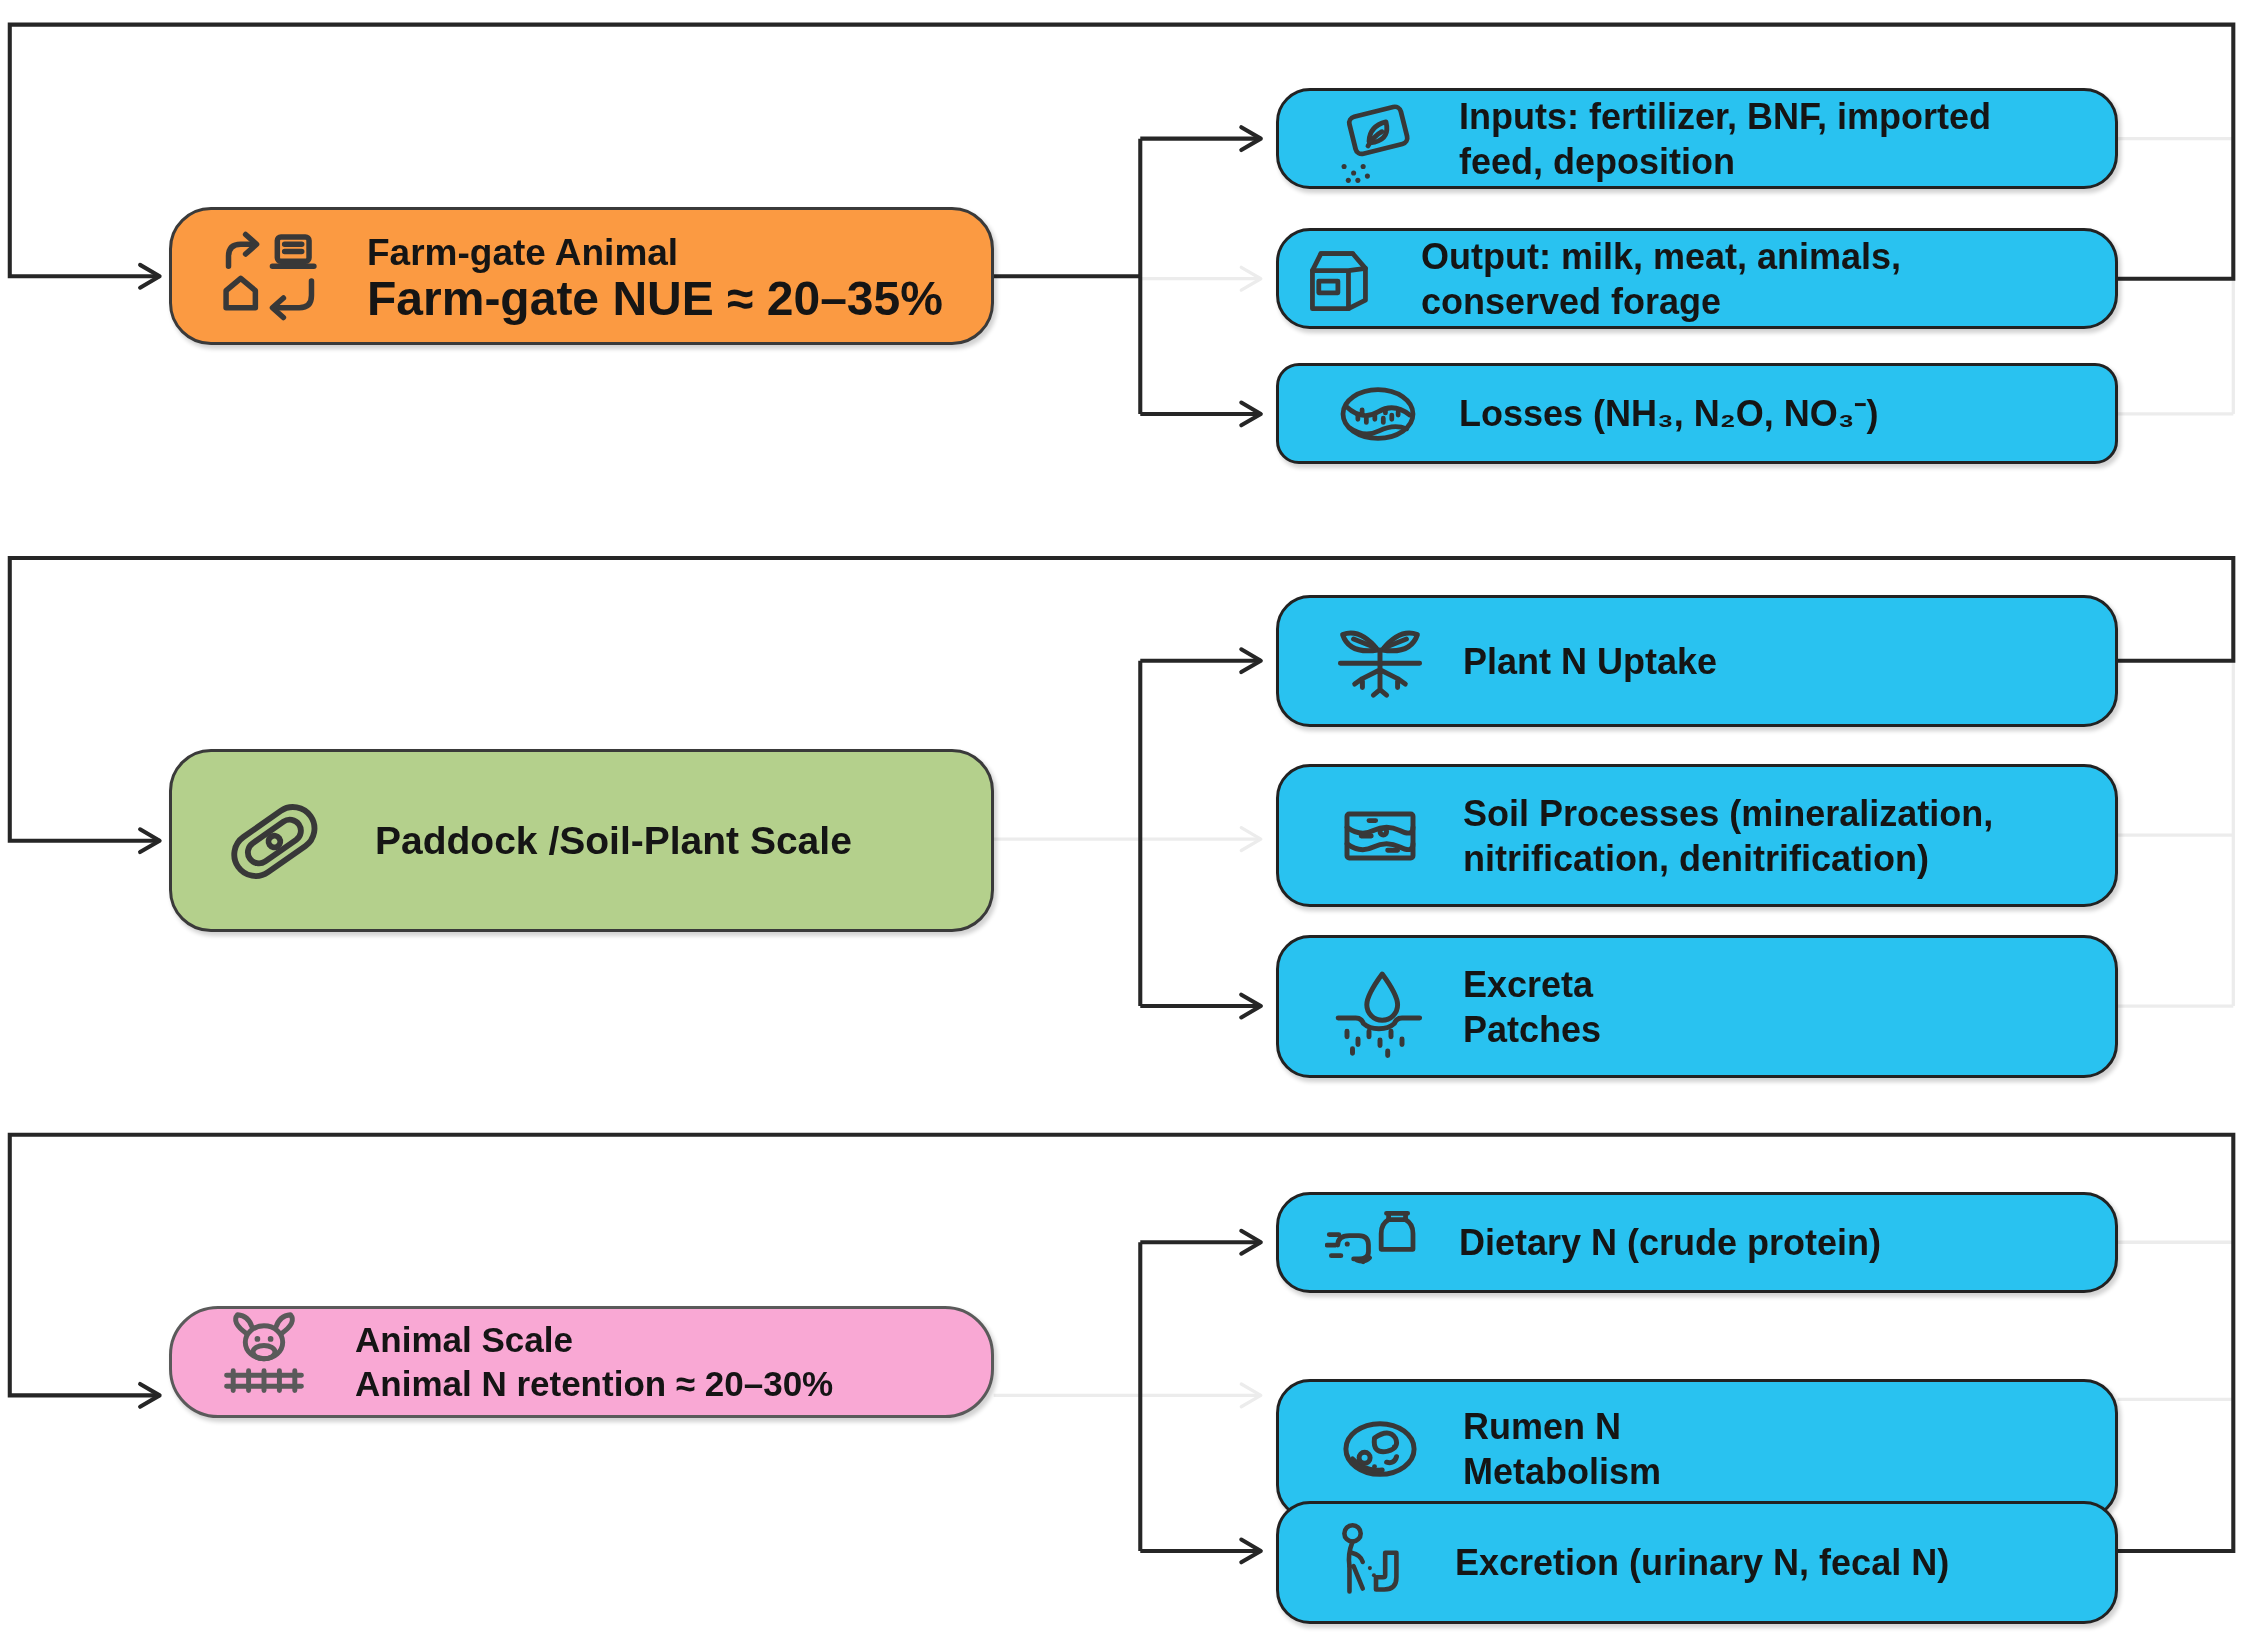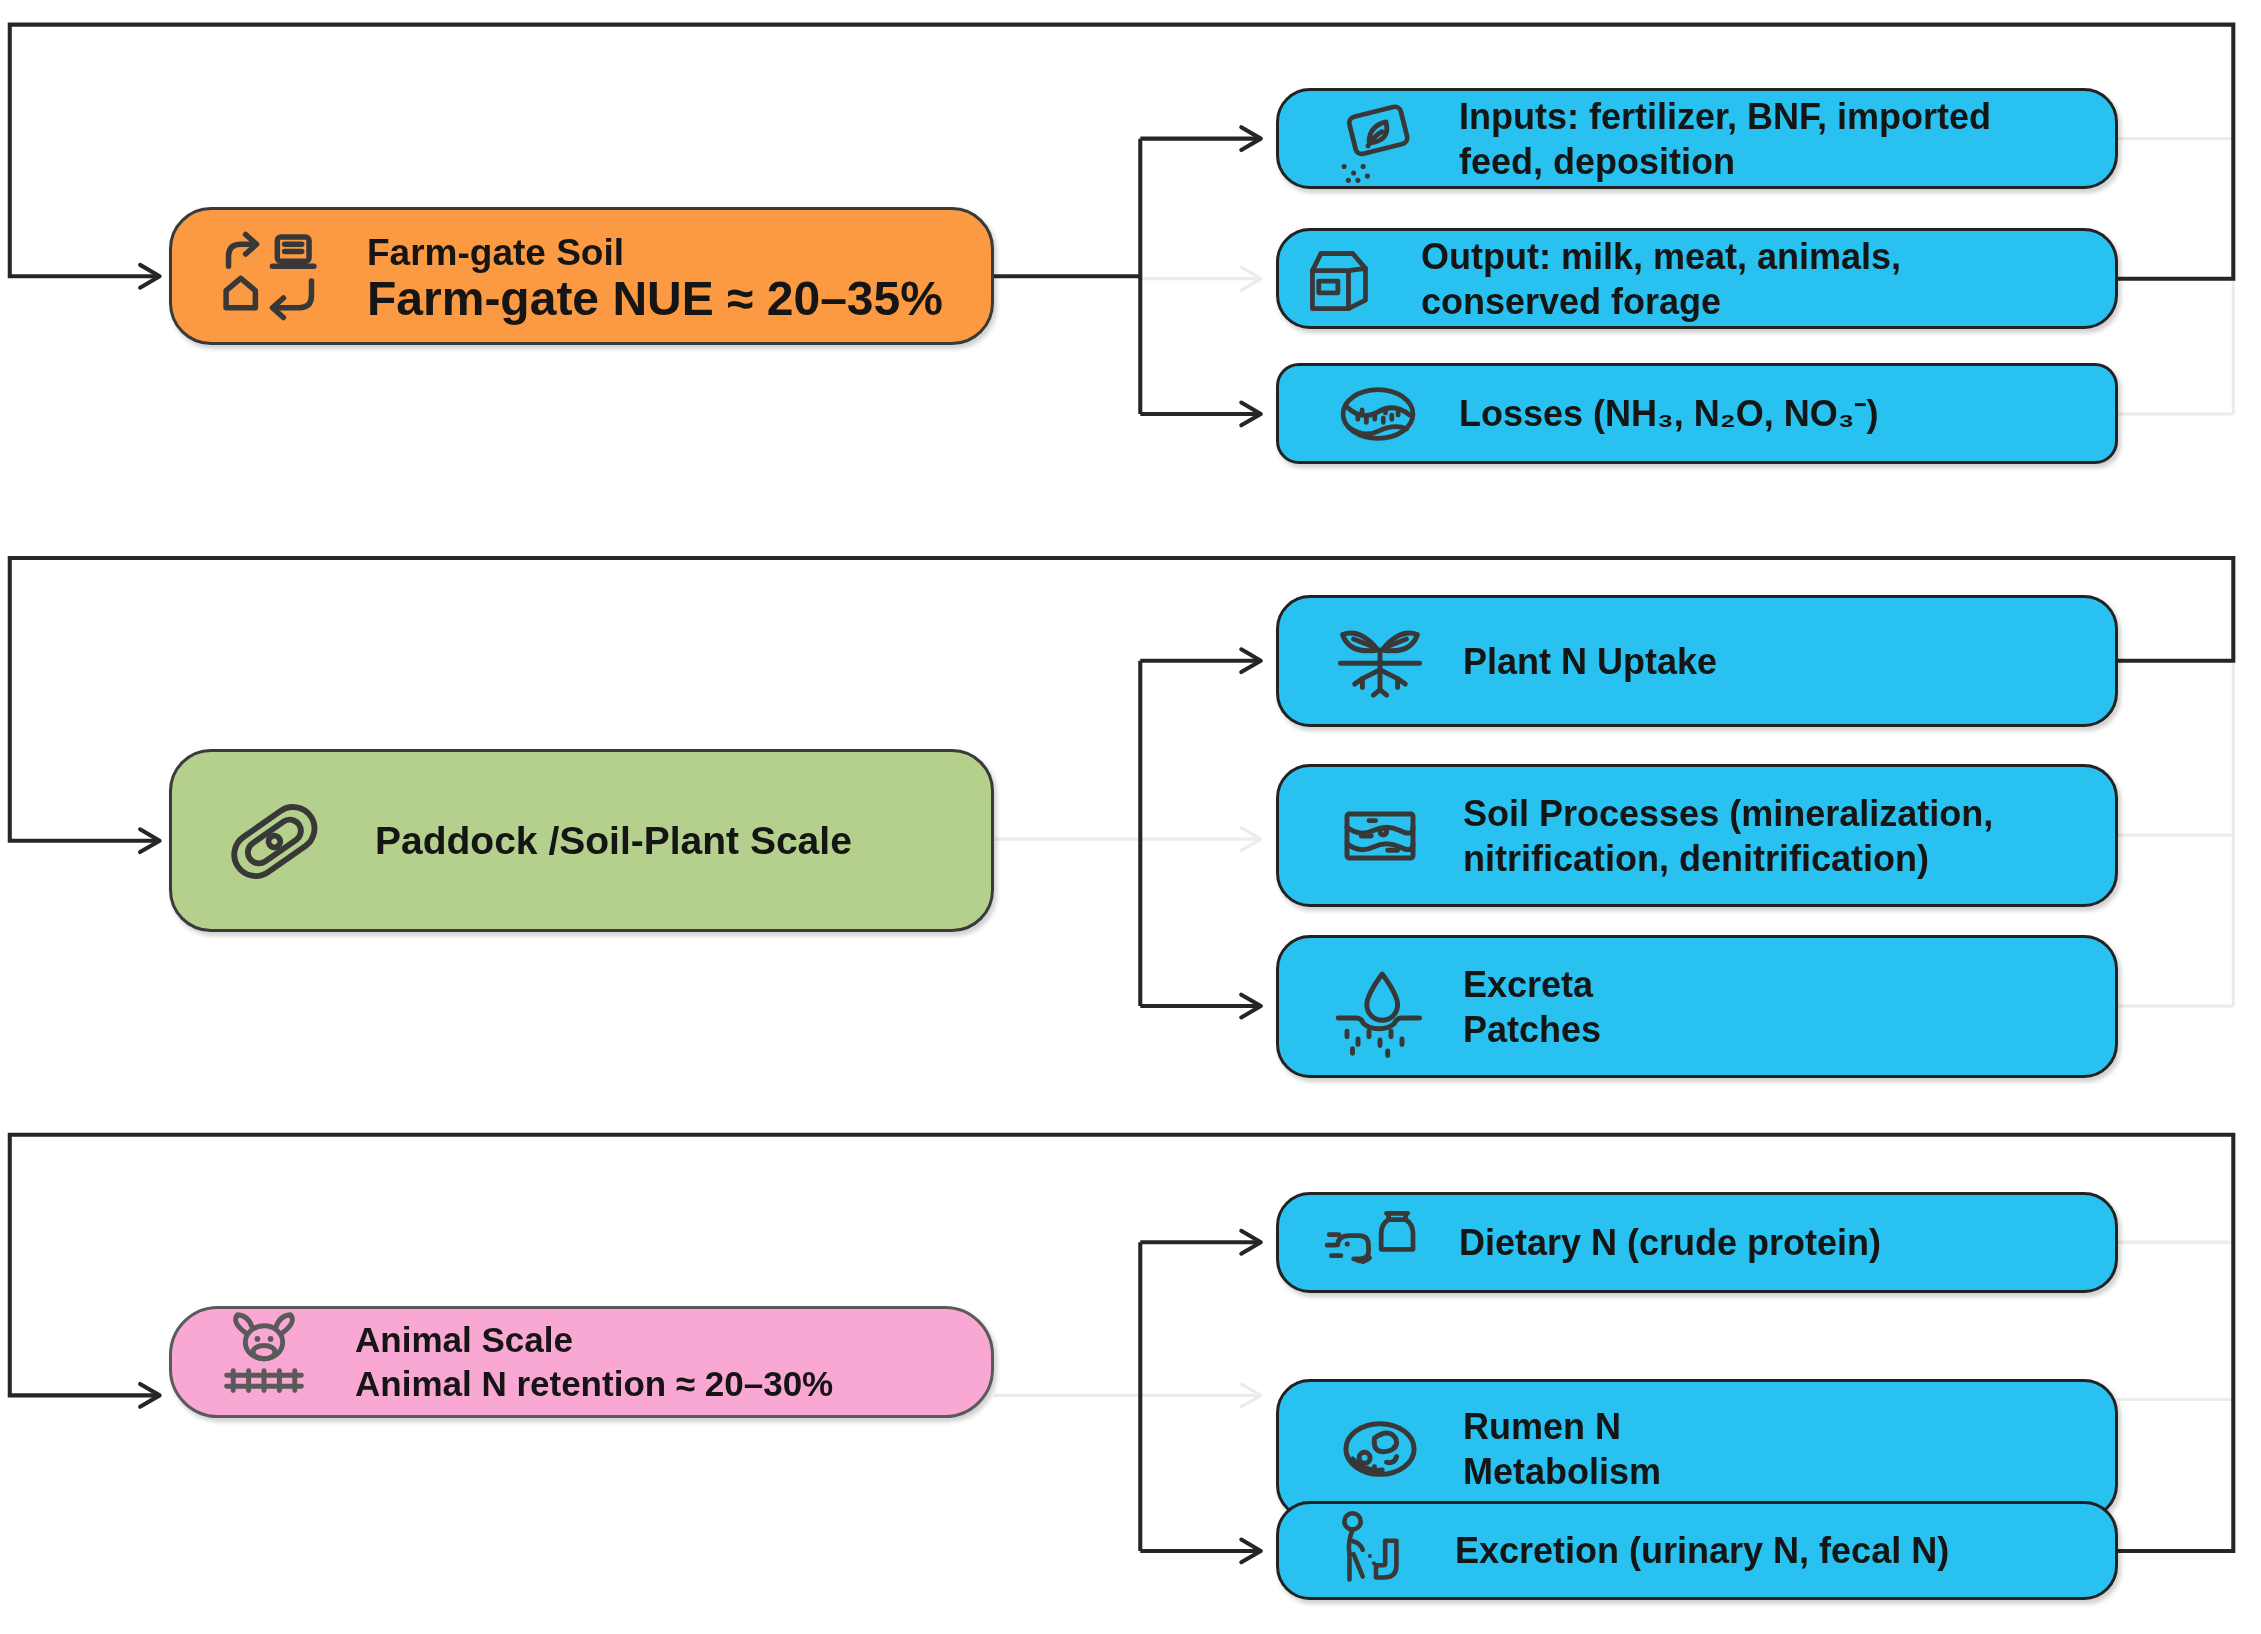--- a/index.html
+++ b/index.html
@@ -9,21 +9,21 @@
   .box{position:absolute;box-sizing:border-box;display:flex;align-items:center;z-index:2;
        box-shadow:2.4px 3.3px 4.1px rgba(0,0,0,.18);color:#151515;}
   .src{left:169px;width:825px;border:3.3px solid #3a3a3a;border-radius:42px;padding:0 37px;gap:36px;}
   .src.s1{top:207px;height:138px;background:#FB9A42;}
   .src.s2{top:749px;height:183px;background:#B4D08C;}
   .src.s3{top:1306px;height:112px;background:#f9a8d4;border-color:#5a5a5a;border-radius:49px;}
   .child{left:1276px;width:842px;background:#29C2F0;border:3.3px solid #222222;border-radius:34px;
          padding:0 46px;gap:28px;}
   .c1a{top:88px;height:101px;}  .c1b{top:228px;height:101px;padding-left:8px;}  .c1c{top:363px;height:101px;border-radius:23px;}
   .c2a{top:595px;height:132px;}  .c2b{top:764px;height:143px;}  .c2c{top:935px;height:143px;}
-  .c3a{top:1192px;height:101px;} .c3b{top:1379px;height:140px;} .c3c{top:1501px;height:99px;}
+  .c3a{top:1192px;height:101px;} .c3b{top:1379px;height:140px;} .c3c{top:1501px;height:123px;}
   .icon{flex:0 0 auto;display:flex;align-items:center;justify-content:center;}
   .icon svg{stroke:#383838;fill:none;stroke-width:4.5;stroke-linecap:round;stroke-linejoin:round;}
   .s3 .icon svg{stroke:#5a5a5a;}
   .txt{display:flex;flex-direction:column;justify-content:center;}
   .title{font-size:37px;font-weight:700;line-height:46px;white-space:pre-line;}
   .sub{font-size:48px;font-weight:700;line-height:46px;white-space:pre-line;}
   .sub:empty{display:none;}
   .s2 .title{font-size:39px;}
   .s3 .title,.s3 .sub{font-size:35px;line-height:44px;}
   .label{font-size:36px;font-weight:700;line-height:45px;white-space:pre-line;}
@@ -82,21 +82,21 @@
         <path d="M16 42 V34 q0 -10 10 -10 h10"></path>
           <path d="M30 16 l9 8 l-9 8"></path>
         <rect x="56" y="18" width="26" height="20" rx="3"></rect>
           <path d="M62 24 h14 M62 30 h14 M52 42 h34"></path>
         <path d="M14 76 v-14 l12 -10 l12 10 v14 z"></path>
         <path d="M84 54 v12 q0 10 -10 10 H54"></path>
           <path d="M61 68 l-9 8 l9 8"></path>
       </svg>
     </span>
     <span class="txt">
-      <span class="title">Farm-gate Soil</span>
+      <span class="title">Farm-gate Animal</span>
       <span class="sub">Farm-gate NUE ≈ 20–35%</span>
     </span>
   </div>
 
   <div class="box child c1a">
     <span class="icon">
       <svg width="106" height="106" viewBox="0 0 100 100">
         <g transform="rotate(-14 50 45)">
           <rect x="26" y="24" width="50" height="36" rx="6"></rect>
           <path d="M40 50 q4 -14 20 -14 q0 16 -15 16 q-4 0 -5 -2 z"></path>

